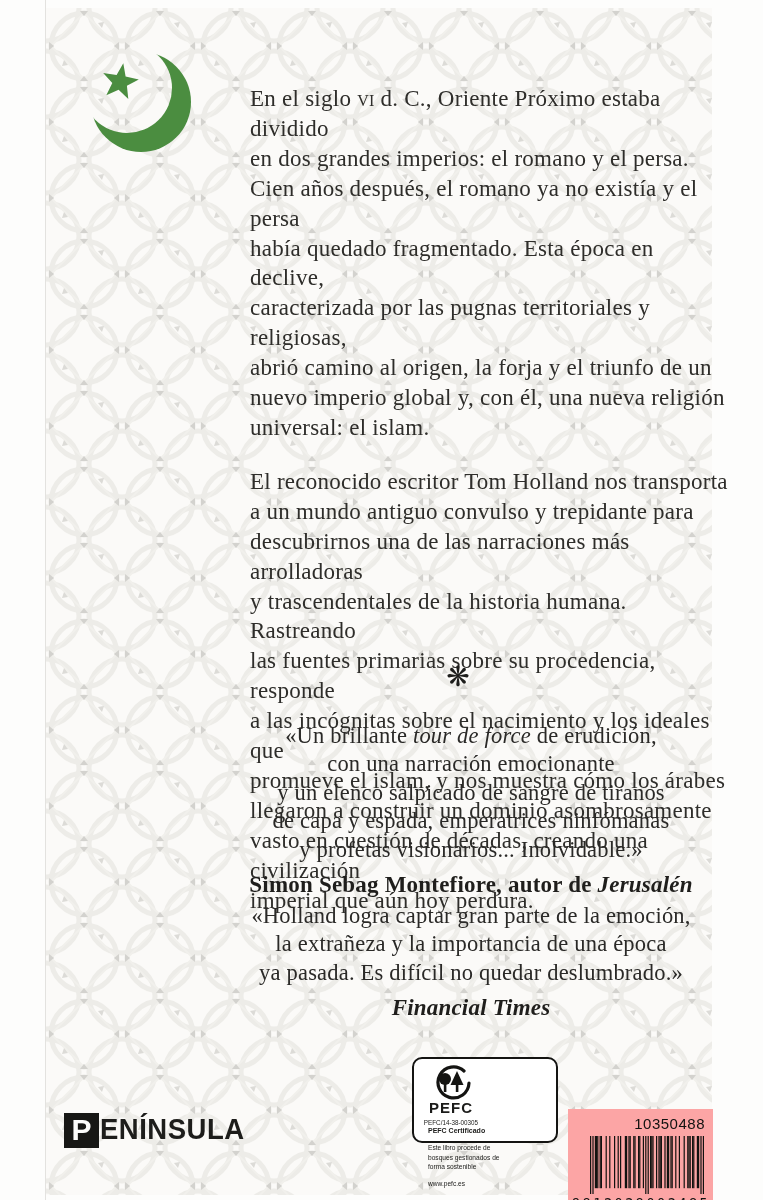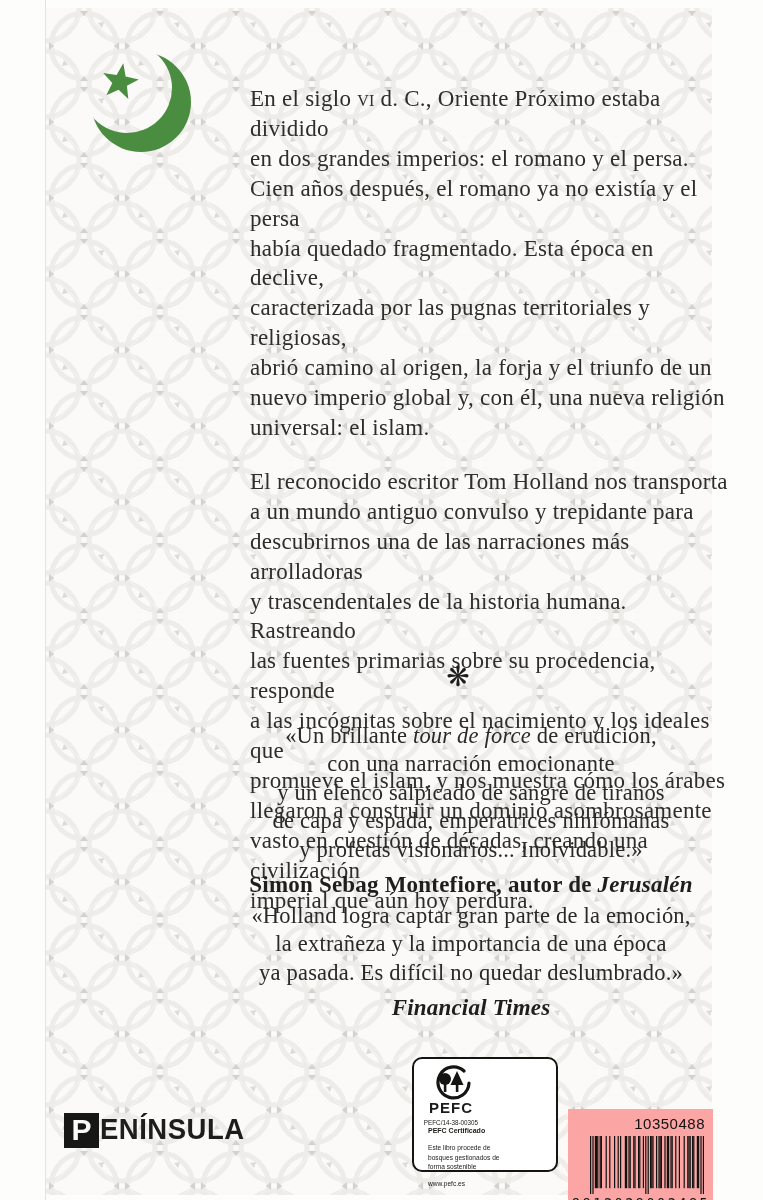--- a/index.html
+++ b/index.html
@@ -52,21 +52,21 @@
   .publisher .p-square{
     width:35px;height:35px;background:#171715;color:#fcfcfb;
     display:flex;align-items:center;justify-content:center;
     font-size:30px;line-height:1;
   }
   .publisher .p-rest{
     font-size:27.5px;letter-spacing:.5px;margin-left:1px;transform:scaleY(1.04);
   }
 
   .pefc-box{
-    position:absolute;left:412px;top:1057px;width:146px;height:115px;
+    position:absolute;left:412px;top:1057px;width:146px;height:86px;
     background:#ffffff;border:2.5px solid #141412;border-radius:10px;
     box-sizing:border-box;padding:6px 21px 4px 8px;
     font-family:"Liberation Sans", sans-serif;color:#1b1b19;
     display:flex;flex-wrap:wrap;
   }
   .pefc-left{width:58px;display:flex;flex-direction:column;align-items:center;}
   .pefc-brand{font-weight:bold;font-size:15px;letter-spacing:1px;margin-top:-2px;}
   .pefc-right{width:72px;padding-left:6px;font-size:6.6px;line-height:1.45;}
   .pefc-title{font-weight:bold;font-size:7px;margin-bottom:7px;}
   .pefc-url{margin-top:7px;}

